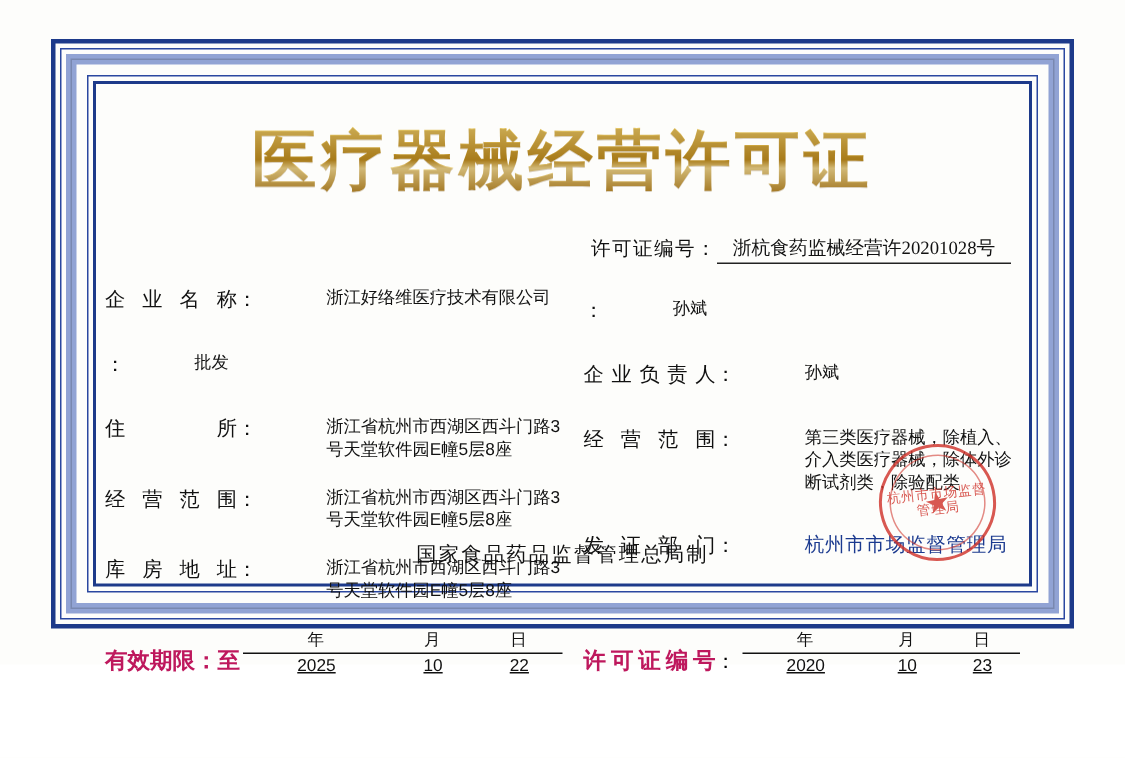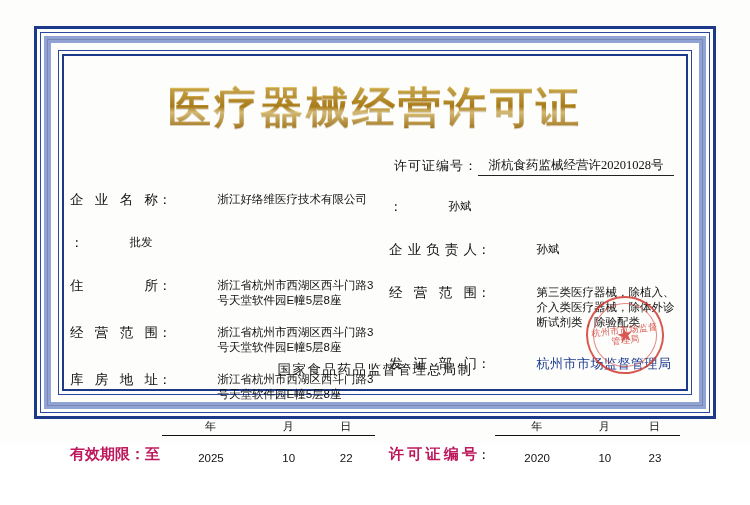--- a/index.html
+++ b/index.html
@@ -221,21 +221,22 @@
     padding-bottom: 1px;
   }
   .ymd-head span {
     text-align: center;
   }
   .ymd-vals {
     display: flex;
     font-size: 11.5px;
     color: #111;
     border-top: 1px solid #111;
-    padding-top: 16px;
+    padding-top: 2px;
+    text-decoration: underline;
   }
   .ymd-vals span {
     text-align: center;
   }
   .y { width: 46%; }
   .m { width: 27%; }
   .d { width: 27%; }
 
   
   .seal {

